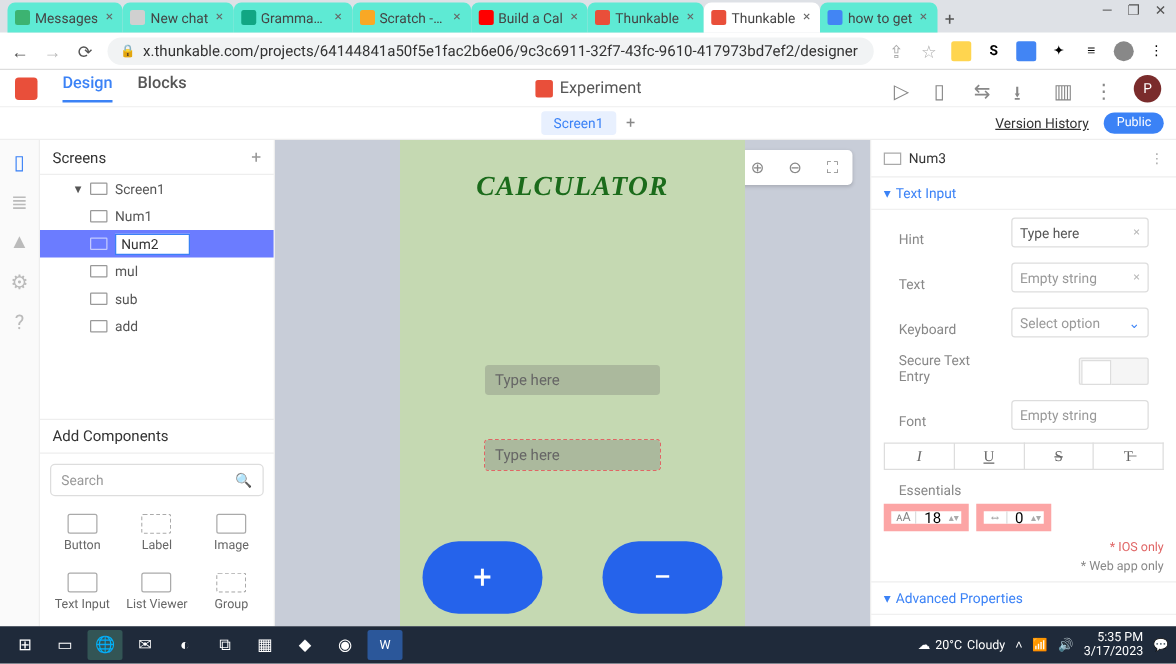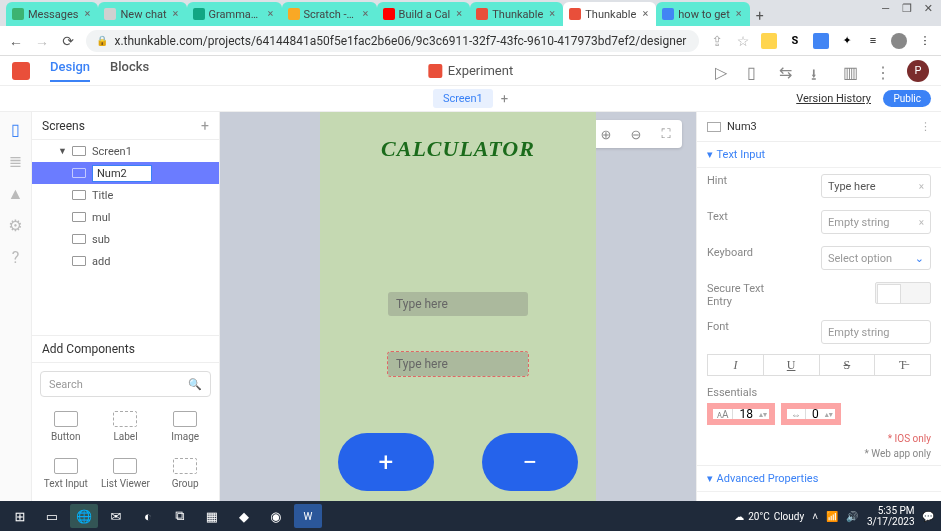--- a/index.html
+++ b/index.html
@@ -82,21 +82,21 @@
 .canvas-tool { width: 16px; height: 16px; color: #888; display: flex; align-items: center; justify-content: center; font-size: 13px; }
 .canvas-tool.active { color: #3b82f6; }
 
 
 .right-panel { width: 245px; background: #fff; border-left: 1px solid #eee; display: flex; flex-direction: column; font-size: 11px; }
 .rp-header { height: 30px; display: flex; align-items: center; padding: 0 10px; gap: 6px; border-bottom: 1px solid #eee; color: #333; }
 .rp-header .ic { width: 14px; height: 10px; border: 1px solid #aaa; }
 .rp-header .dots { margin-left: auto; color: #aaa; }
 .rp-section { padding: 6px 10px; border-bottom: 1px solid #f0f0f0; color: #555; }
 .rp-section.collapse-header { display: flex; align-items: center; gap: 4px; font-size: 11px; }
-.rp-row { display: flex; align-items: flex-start; justify-content: space-between; padding: 6px 10px; }
+.rp-row { display: flex; align-items: flex-end; justify-content: space-between; padding: 6px 22px; }
 .rp-label { color: #888; font-size: 11px; }
 .rp-field { width: 110px; height: 24px; border: 1px solid #ddd; border-radius: 3px; padding: 0 6px; display: flex; align-items: center; justify-content: space-between; font-size: 11px; color: #999; }
 .rp-field .clr { font-size: 10px; color: #bbb; }
 .toggle { width: 56px; height: 22px; border: 1px solid #ddd; border-radius: 2px; background: #f5f5f5; position: relative; }
 .toggle::after { content: ''; position: absolute; left: 1px; top: 1px; width: 22px; height: 18px; background: #fff; border: 1px solid #ddd; }
 .format-row { display: flex; gap: 0; padding: 4px 10px; }
 .fmt-btn { flex: 1; height: 22px; border: 1px solid #ddd; display: flex; align-items: center; justify-content: center; font-size: 12px; font-style: italic; font-family: serif; color: #666; }
 .fmt-btn:not(:first-child){ border-left: none; }
 .size-row { display: flex; gap: 6px; padding: 4px 10px; align-items: center; }
 .size-box { display: flex; align-items: center; border: 6px solid #fca5a5; height: 22px; }
@@ -228,27 +228,27 @@
     <div class="panel-header">
       <span>Screens</span>
       <span class="plus">+</span>
     </div>
     <div class="tree">
       <div class="tree-row level1">
           <span class="caret">▼</span>
           <span class="tree-ic"></span>
           <span>Screen1</span>
         </div>
+      <div class="tree-row level2">
+          <span class="tree-ic"></span>
+          <span>Num1</span>
+        </div>
       <div class="tree-row level2 selected">
           <span class="tree-ic"></span>
           <input value="Num2" style="">
-        </div>
-      <div class="tree-row level2">
-          <span class="tree-ic"></span>
-          <span>Title</span>
         </div>
       <div class="tree-row level2">
           <span class="tree-ic"></span>
           <span>mul</span>
         </div>
       <div class="tree-row level2">
           <span class="tree-ic"></span>
           <span>sub</span>
         </div>
       <div class="tree-row level2">

